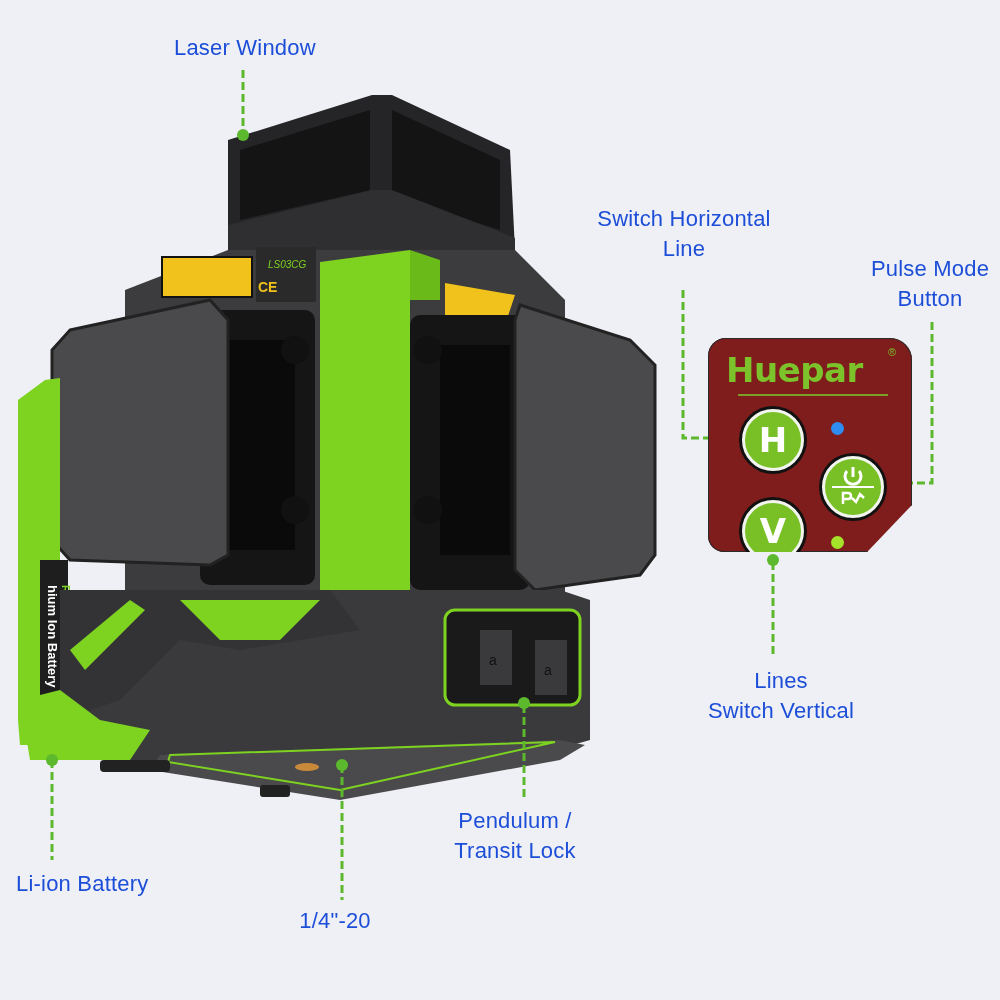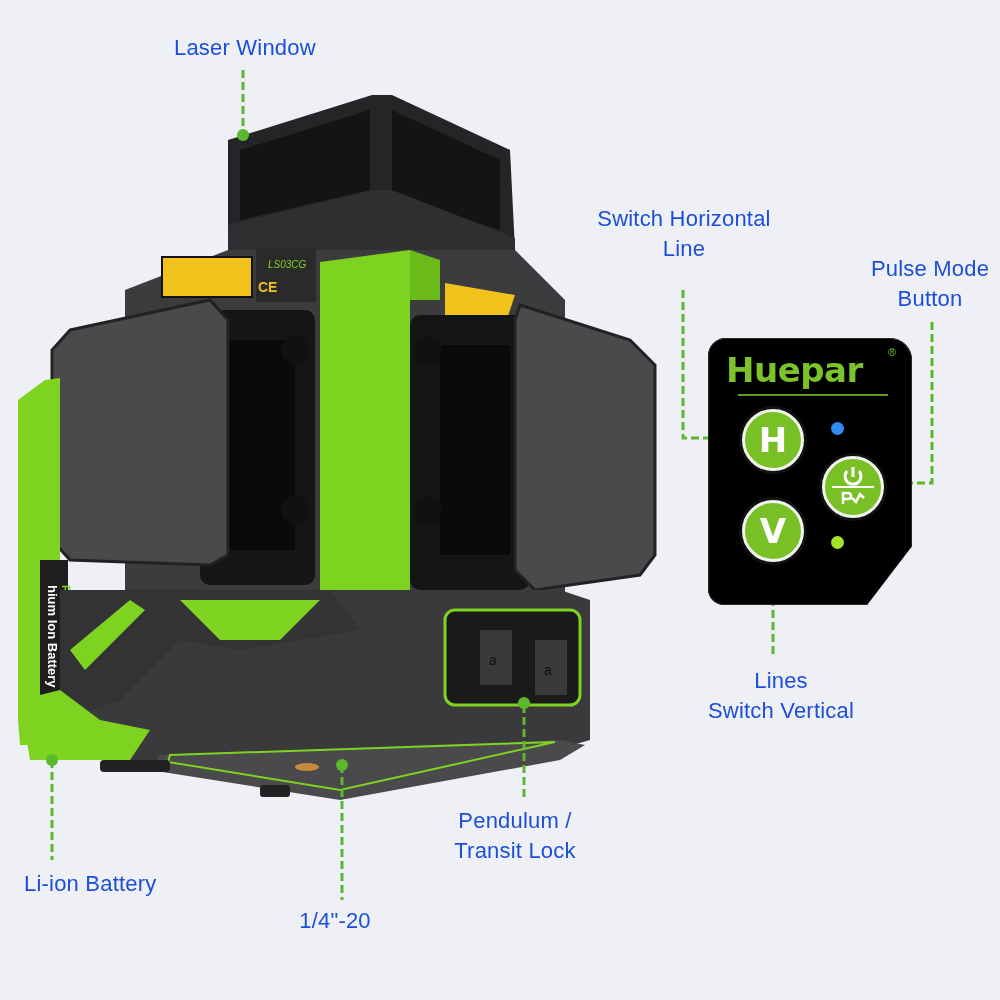--- a/index.html
+++ b/index.html
@@ -5,22 +5,22 @@
   * { box-sizing: border-box; margin: 0; padding: 0; }
   html, body { width: 1000px; height: 1000px; overflow: hidden; }
   body { background: #eef0f5; font-family: "Liberation Sans", sans-serif; position: relative; }
   .label {
     position: absolute; color: #1d4ed8; font-size: 22px; line-height: 30px;
     text-align: center; letter-spacing: 0.2px; white-space: nowrap;
   }
   .label span { display: block; }
   svg.art { position: absolute; left: 0; top: 0; }
   .panel {
-    position: absolute; left: 708px; top: 338px; width: 204px; height: 267px;
-    background: #000000; border-radius: 18px 22px 14px 16px;
+    position: absolute; left: 708px; top: 338px; width: 204px; height: 214px;
+    background: #7f1d1d; border-radius: 18px 22px 14px 16px;
     clip-path: polygon(0 0, 100% 0, 100% 78%, 78% 100%, 0 100%);
     box-shadow: inset 0 0 0 1px #2a2a2c;
   }
   .logo {
     position: absolute; left: 18px; top: 12px; color: #7cc22a;
     font-family: "DejaVu Sans", sans-serif; font-weight: bold; font-size: 34px;
     letter-spacing: -0.5px; line-height: 40px;
   }
   .logo-underline { position: absolute; left: 30px; top: 56px; width: 150px; height: 2px; background: #7cc22a; opacity: .8; }
   .reg { position: absolute; left: 180px; top: 8px; color: #7cc22a; font-size: 11px; }
@@ -153,17 +153,17 @@
 <div class="label" style="left:688px;top:666px;width:186px;">
   <span>Lines</span>
   <span>Switch Vertical</span>
 </div>
 
 <div class="label" style="left:440px;top:806px;width:150px;">
   <span>Pendulum /</span>
   <span>Transit Lock</span>
 </div>
 
-<div class="label" style="left:24px;top:869px;text-align:center;">Li-ion Battery</div>
+<div class="label" style="left:16px;top:869px;text-align:center;">Li-ion Battery</div>
 
 <div class="label" style="left:248px;top:906px;width:174px;">
   <span>1/4"-20</span>
 </div>
 
 </body></html>

